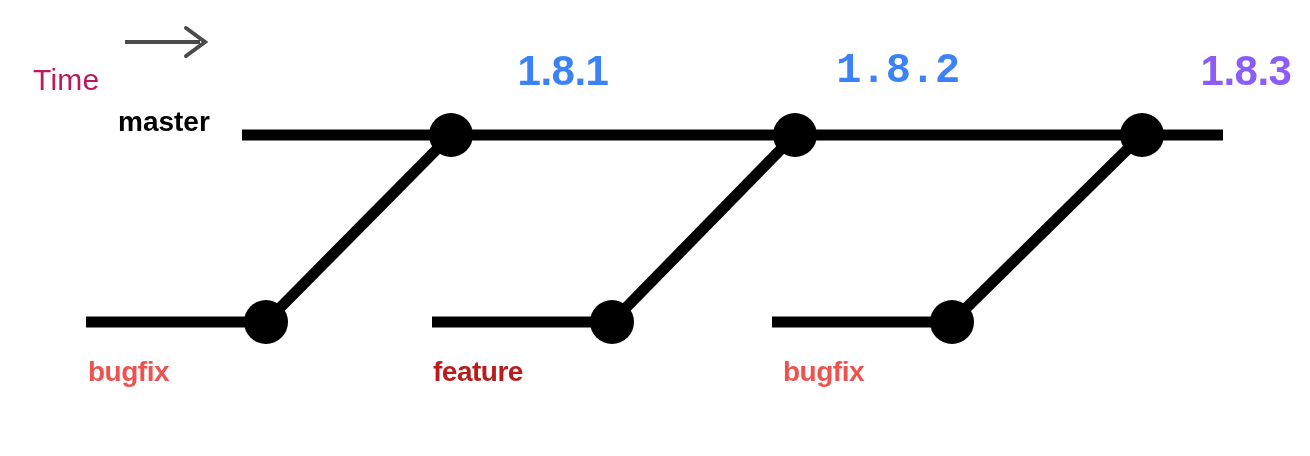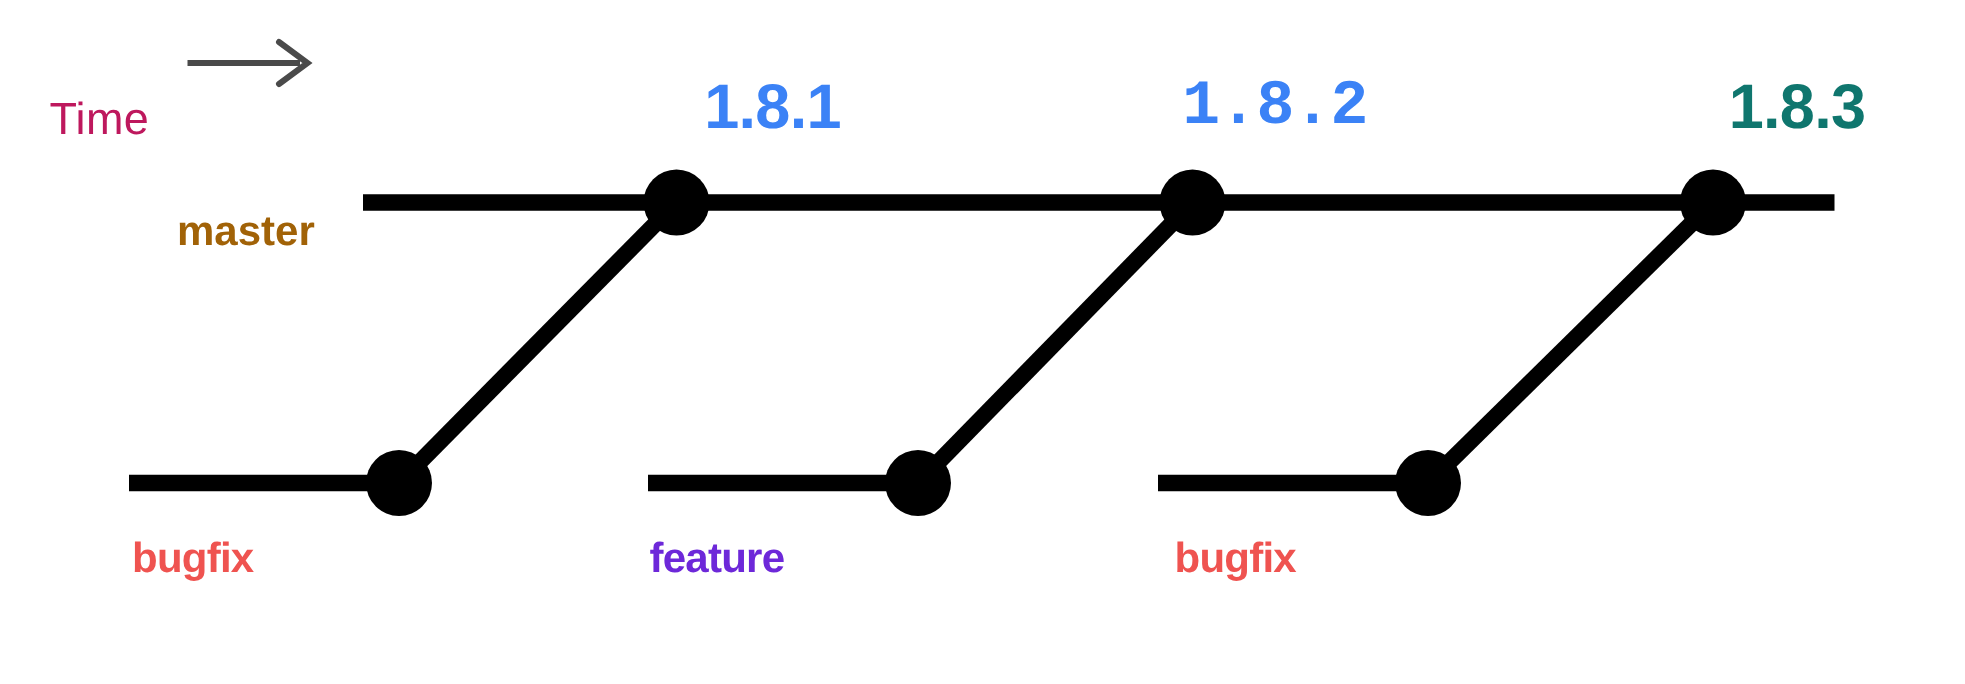--- a/index.html
+++ b/index.html
@@ -42,20 +42,21 @@
     font-size: 28px;
     font-weight: bold;
   }
   .version-tag {
     font-family: "Liberation Sans", sans-serif;
     font-size: 42px;
     font-weight: bold;
     letter-spacing: -0.5px;
     text-align: center;
     transform: translateX(-50%);
+    margin-left: 48px;
   }
   .branch-name-bottom {
     font-family: "Liberation Sans", sans-serif;
     font-size: 28px;
     font-weight: bold;
     letter-spacing: -0.5px;
   }
 </style>
 </head>
 <body>
@@ -90,24 +91,24 @@
       </g>
     <g id="master-nodes">
         <circle cx="451" cy="135" r="22" fill="#000000"></circle>
         <circle cx="795" cy="135" r="22" fill="#000000"></circle>
         <circle cx="1142" cy="135" r="22" fill="#000000"></circle>
       </g>
   </svg>
 
   <div class="txt time-label" style="left: 33px; top: 28px; color: #be185d; margin-top: 37px;">Time</div>
 
-  <div class="txt branch-name-master" style="left: 118px; top: 140px; color: #a16207;">master</div>
+  <div class="txt branch-name-master" style="left: 118px; top: 108px; color: #000000;">master</div>
 
   <div id="text-layer">
       <div class="txt branch-name-bottom" style="left: 88px; top: 358px; color: rgb(239, 83, 80);">bugfix</div>
-      <div class="txt branch-name-bottom" style="left: 433px; top: 358px; color: #6d28d9;">feature</div>
+      <div class="txt branch-name-bottom" style="left: 433px; top: 358px; color: #b91c1c;">feature</div>
       <div class="txt branch-name-bottom" style="left: 783px; top: 358px; color: rgb(239, 83, 80);">bugfix</div>
       <div class="txt version-tag" style="left: 515px; top: 50px; color: rgb(59, 130, 246);">1.8.1</div>
       <div class="txt version-tag" style="left: 850px; top: 50px; color: rgb(59, 130, 246); font-family: Liberation Mono, monospace;">1.8.2</div>
-      <div class="txt version-tag" style="left: 1198px; top: 50px; color: #0f766e; text-align: right;">1.8.3</div>
+      <div class="txt version-tag" style="left: 1198px; top: 50px; color: #8b5cf6; text-align: right;">1.8.3</div>
     </div>
 
 </div>
 
 </body></html>

